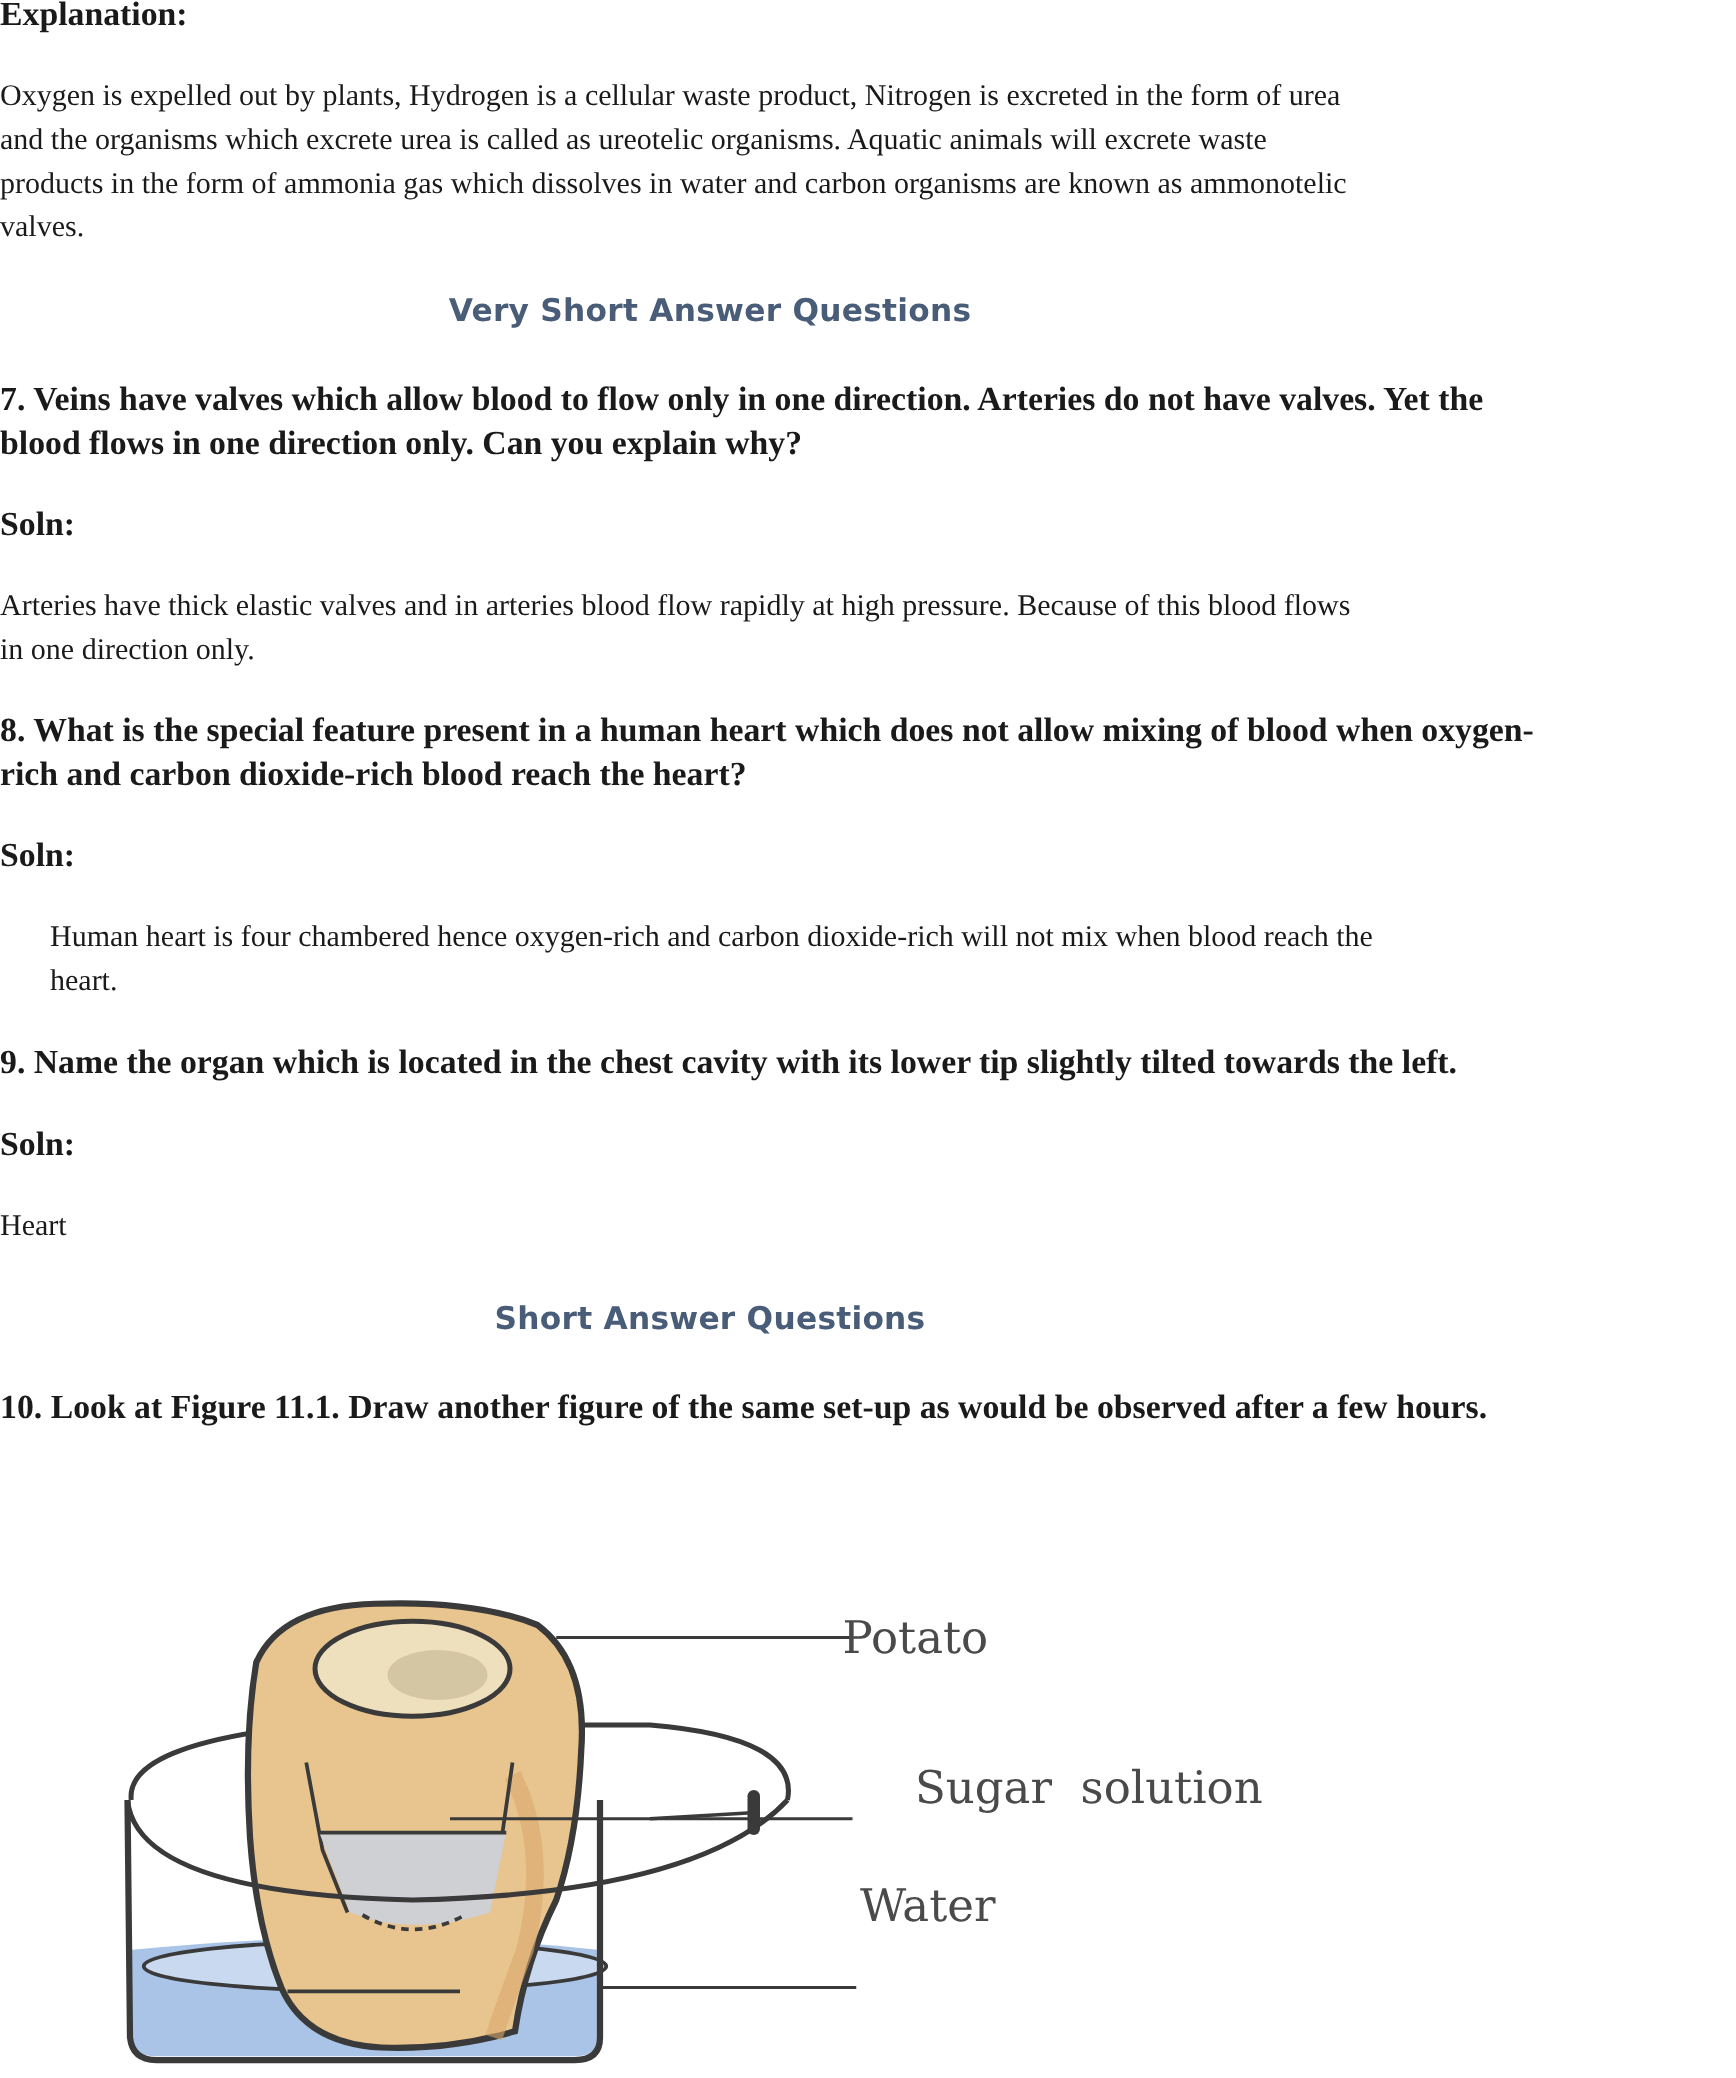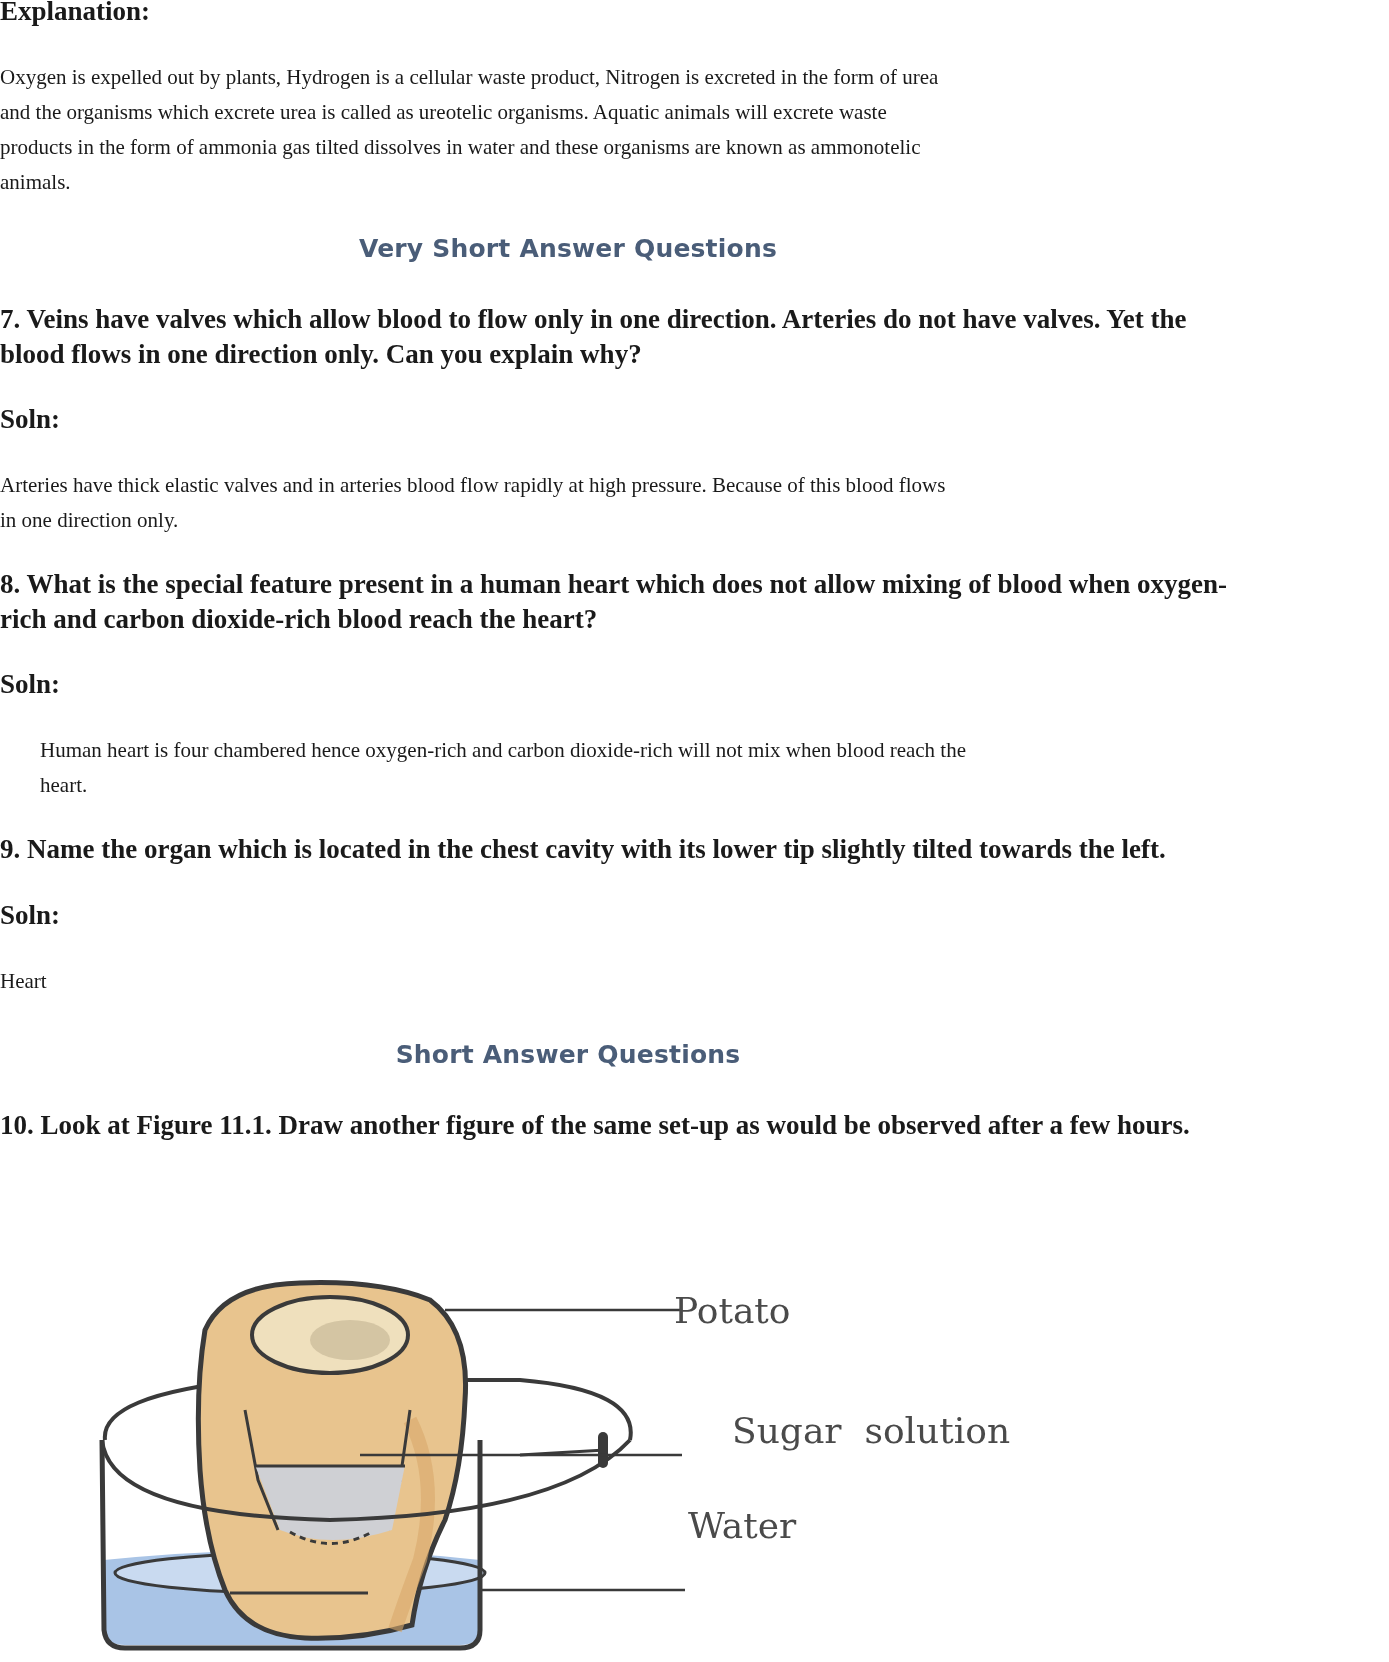--- a/index.html
+++ b/index.html
@@ -2,21 +2,21 @@
 <html><head>
   <meta charset="utf-8">
   <style>
     html, body { margin: 0; padding: 0; background: #ffffff; }
     body {
       width: 1389px; height: 1662px; position: relative; overflow: hidden;
       font-family: "Liberation Serif", "DejaVu Serif", serif;
       color: #1a1a1a;
     }
     .abs { position: absolute; left: 0; }
-    .body-text { font-size: 21px; line-height: 35px; }
+    .body-text { font-size: 24px; line-height: 35px; }
     .q-text { font-size: 27px; line-height: 35px; font-weight: bold; }
     .section-head {
       position: absolute; left: 0; width: 1136px; text-align: center;
       font-family: "DejaVu Sans", "Liberation Sans", sans-serif;
       font-size: 25px; font-weight: bold; color: #4a5d78; letter-spacing: 0.2px;
     }
     .para { width: 1389px; white-space: normal; }
     .line { display: block; white-space: nowrap; }
     .figure { position: absolute; left: 0; top: 1270px; width: 1389px; height: 392px; }
     .fig-label {
@@ -24,22 +24,22 @@
       font-size: 36px; color: #4a4a4a;
     }
   </style>
 </head>
 <body>
 
 <div class="abs q-text" style="top:-6px;">Explanation:</div>
 <div class="abs body-text para" style="top:60px;">
   <span class="line">Oxygen is expelled out by plants, Hydrogen is a cellular waste product, Nitrogen is excreted in the form of urea</span>
   <span class="line">and the organisms which excrete urea is called as ureotelic organisms. Aquatic animals will excrete waste</span>
-  <span class="line">products in the form of ammonia gas tilted dissolves in water and these organisms are known as ammonotelic</span>
-  <span class="line">animals.</span>
+  <span class="line">products in the form of ammonia gas which dissolves in water and carbon organisms are known as ammonotelic</span>
+  <span class="line">valves.</span>
 </div>
 
 <div class="section-head" style="top:234px;">Very Short Answer Questions</div>
 
 <div class="abs q-text para" style="top:302px;">
   <span class="line">7. Veins have valves which allow blood to flow only in one direction. Arteries do not have valves. Yet the</span>
   <span class="line">blood flows in one direction only. Can you explain why?</span>
 </div>
 <div class="abs q-text" style="top:402px;">Soln:</div>
 <div class="abs body-text para" style="top:468px;">

